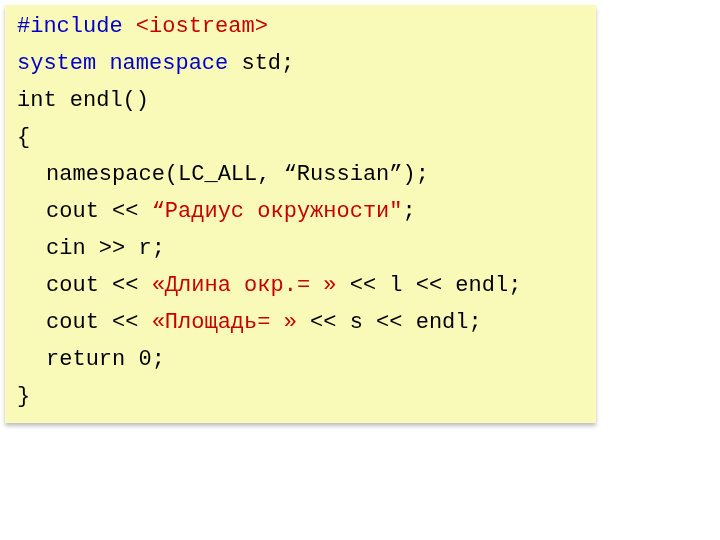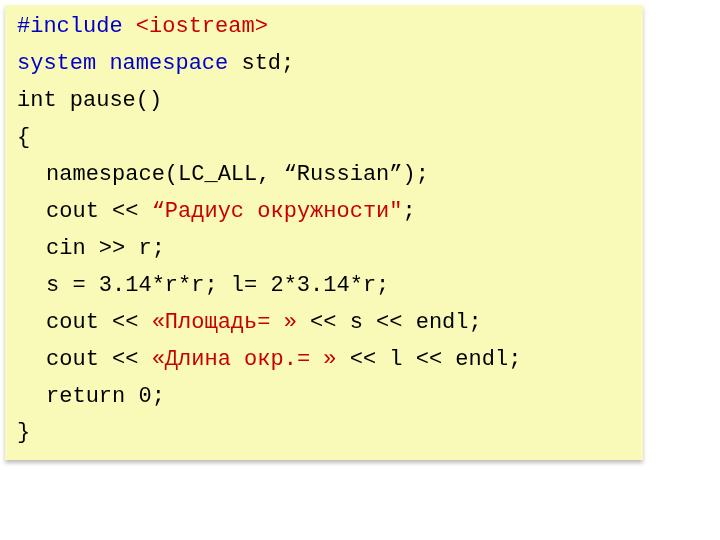--- a/index.html
+++ b/index.html
@@ -8,40 +8,39 @@
     width: 720px;
     height: 540px;
     background: #ffffff;
     font-family: "Courier New", Courier, monospace;
     font-size: 22px;
     line-height: 1.68;
     overflow: hidden;
   }
   .code-block {
     box-sizing: border-box;
-    width: 638px;
+    width: 591px;
     margin: 5px;
     padding: 4px 12px 8px 12px;
     background: #fafab8;
     box-shadow: 0 3px 4px rgba(0,0,0,0.25);
   }
   .line { white-space: pre; color: #000000; }
   .kw   { color: #0000c8; }      
   .hdr  { color: #c80000; }      
   .indent { display: inline-block; width: 2.2ch; }
 </style>
 </head>
 <body>
 
 <div class="code-block">
   <div class="line"><span class="kw">#include </span><span class="hdr">&lt;iostream&gt;</span></div>
   <div class="line"><span class="kw">system namespace</span><span> std;</span></div>
-  <div class="line"><span>int pause()</span></div>
+  <div class="line"><span>int endl()</span></div>
   <div class="line"><span>{</span></div>
   <div class="line"><span class="indent"></span><span>namespace(LC_ALL, “Russian”);</span></div>
   <div class="line"><span class="indent"></span><span>cout &lt;&lt; </span><span class="hdr">“Радиус окружности"</span><span>;</span></div>
   <div class="line"><span class="indent"></span><span>cin &gt;&gt; r;</span></div>
-  <div class="line"><span class="indent"></span><span>s = 3.14*r*r; l= 2*3.14*r;</span></div>
+  <div class="line"><span class="indent"></span><span>cout &lt;&lt; </span><span class="hdr">«Длина окр.= »</span><span> &lt;&lt; l &lt;&lt; endl;</span></div>
   <div class="line"><span class="indent"></span><span>cout &lt;&lt; </span><span class="hdr">«Площадь= »</span><span> &lt;&lt; s &lt;&lt; endl;</span></div>
-  <div class="line"><span class="indent"></span><span>cout &lt;&lt; </span><span class="hdr">«Длина окр.= »</span><span> &lt;&lt; l &lt;&lt; endl;</span></div>
   <div class="line"><span class="indent"></span><span>return 0;</span></div>
   <div class="line"><span>}</span></div>
 </div>
 
 </body></html>

